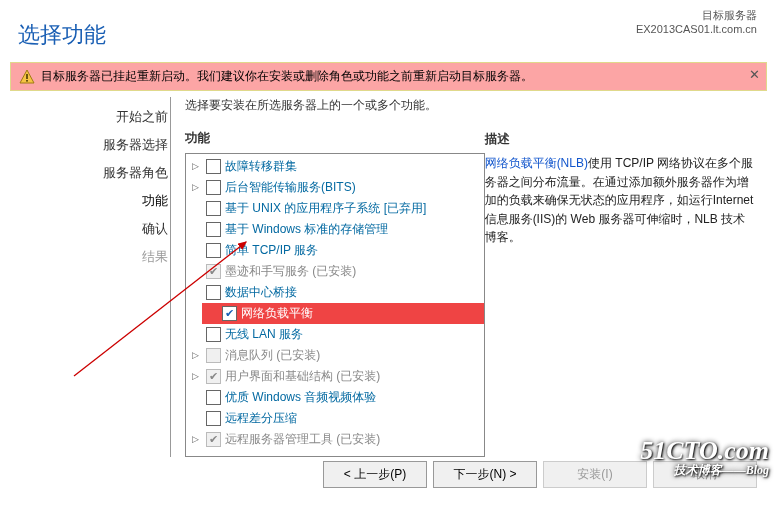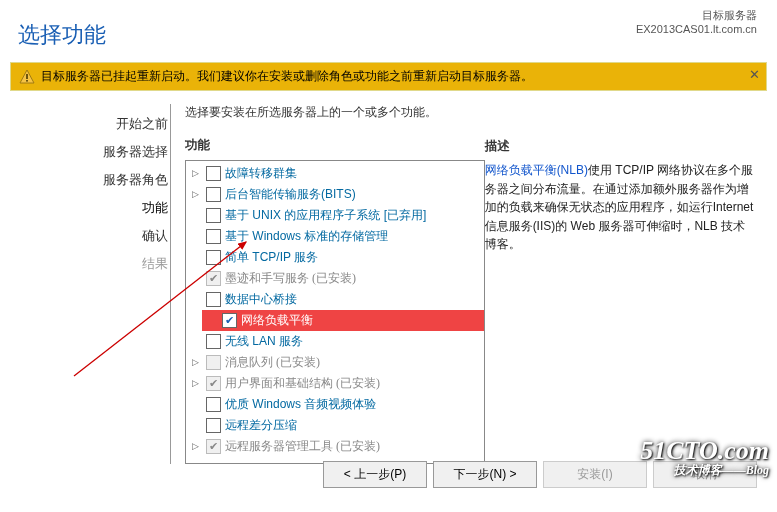--- a/index.html
+++ b/index.html
@@ -25,22 +25,22 @@
     font-weight: 400;
     margin-top: 12px;
   }
   .target-box {
     text-align: right;
     font-size: 11px;
     color: #555;
     line-height: 1.3;
   }
   .warning-bar {
-    margin: 12px 10px 11px 10px;
-    background: #eab308;
+    margin: 12px 10px 4px 10px;
+    background: #fca5a5;
     border: 1px solid #e0d98b;
     padding: 5px 8px;
     display: flex;
     align-items: flex-end;
     gap: 6px;
     position: relative;
   }
   .warning-bar .close {
     position: absolute;
     right: 6px;
@@ -122,21 +122,21 @@
   }
   .cb.checked::after {
     content:"✔";
     font-size:11px;
     color:#1a5fb4;
     line-height:1;
   }
   .cb.disabled { border-color:#bbb; background:#f0f0f0;}
   .cb.disabled.checked::after { color:#888; }
   .flabel { color:#0369a1; }
-  .flabel.disabled { color:#888;font-family:Liberation Serif, serif; }
+  .flabel.disabled { color:#888; }
   .feature-row.selected {
     background:#ef4444;
     margin-left:16px;
   }
   .feature-row.selected .flabel { color:#fff; }
   .desc-text {
     font-size:12px;
     line-height:1.55;
     color:#222;
   }

